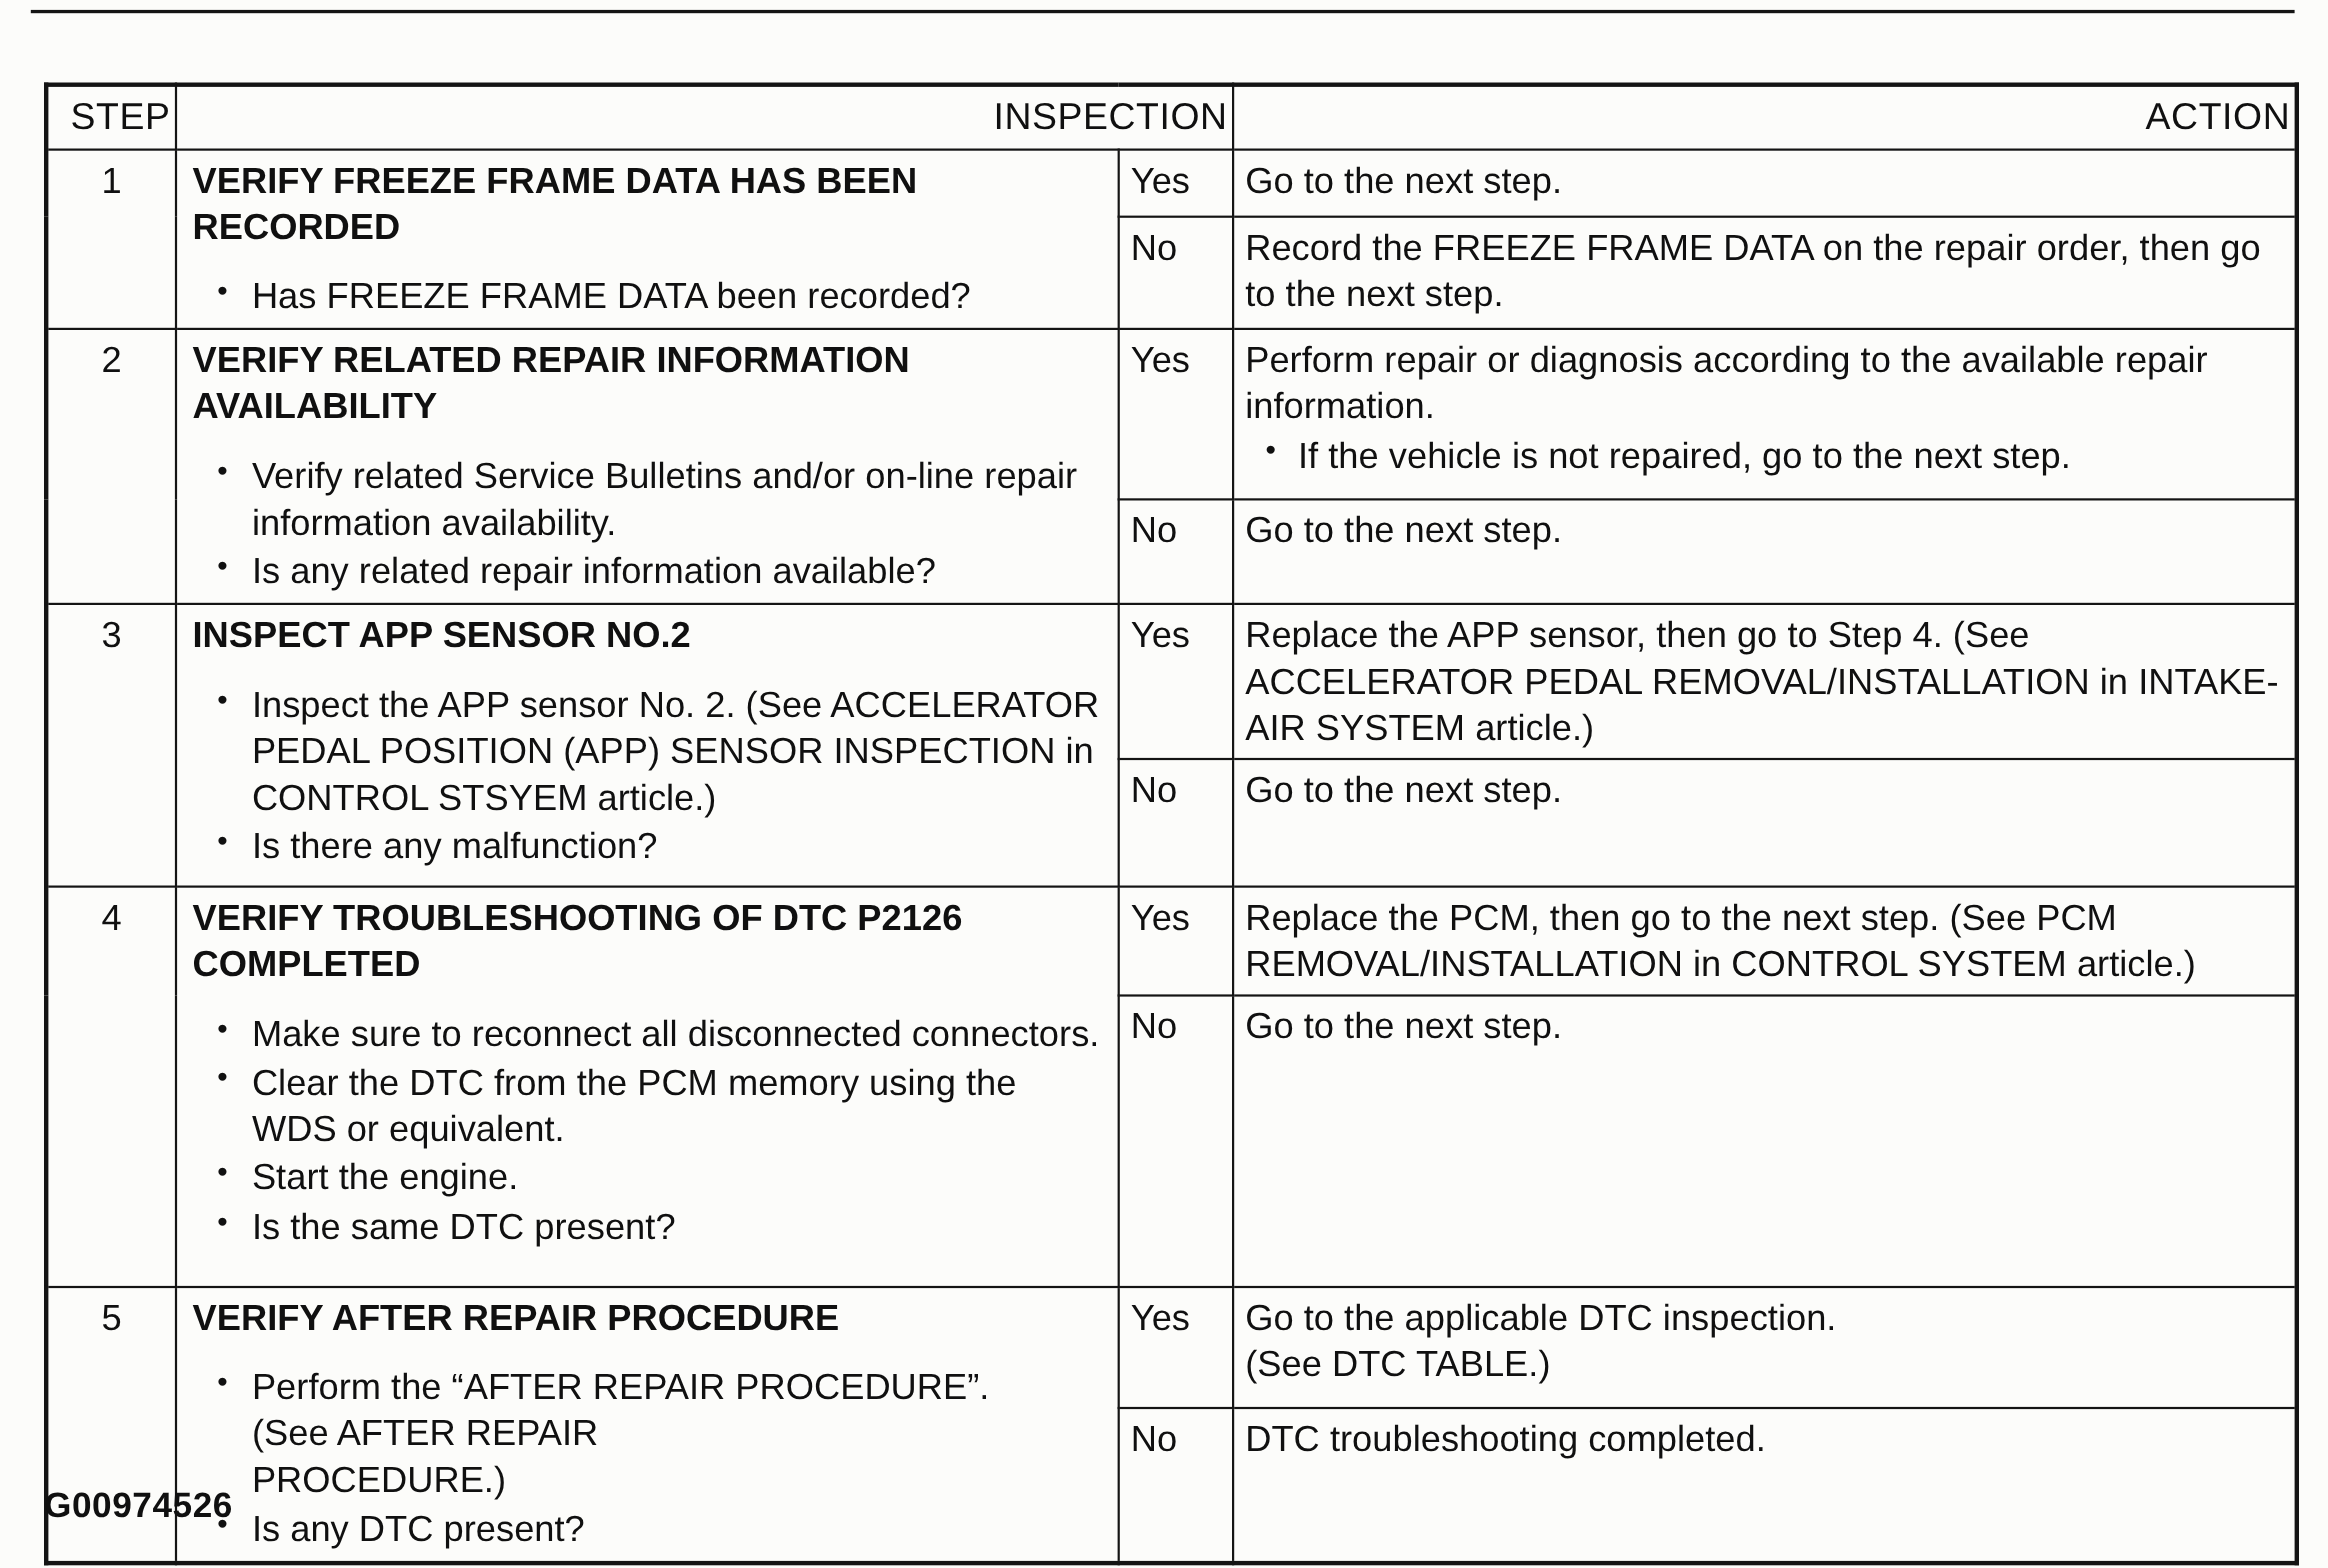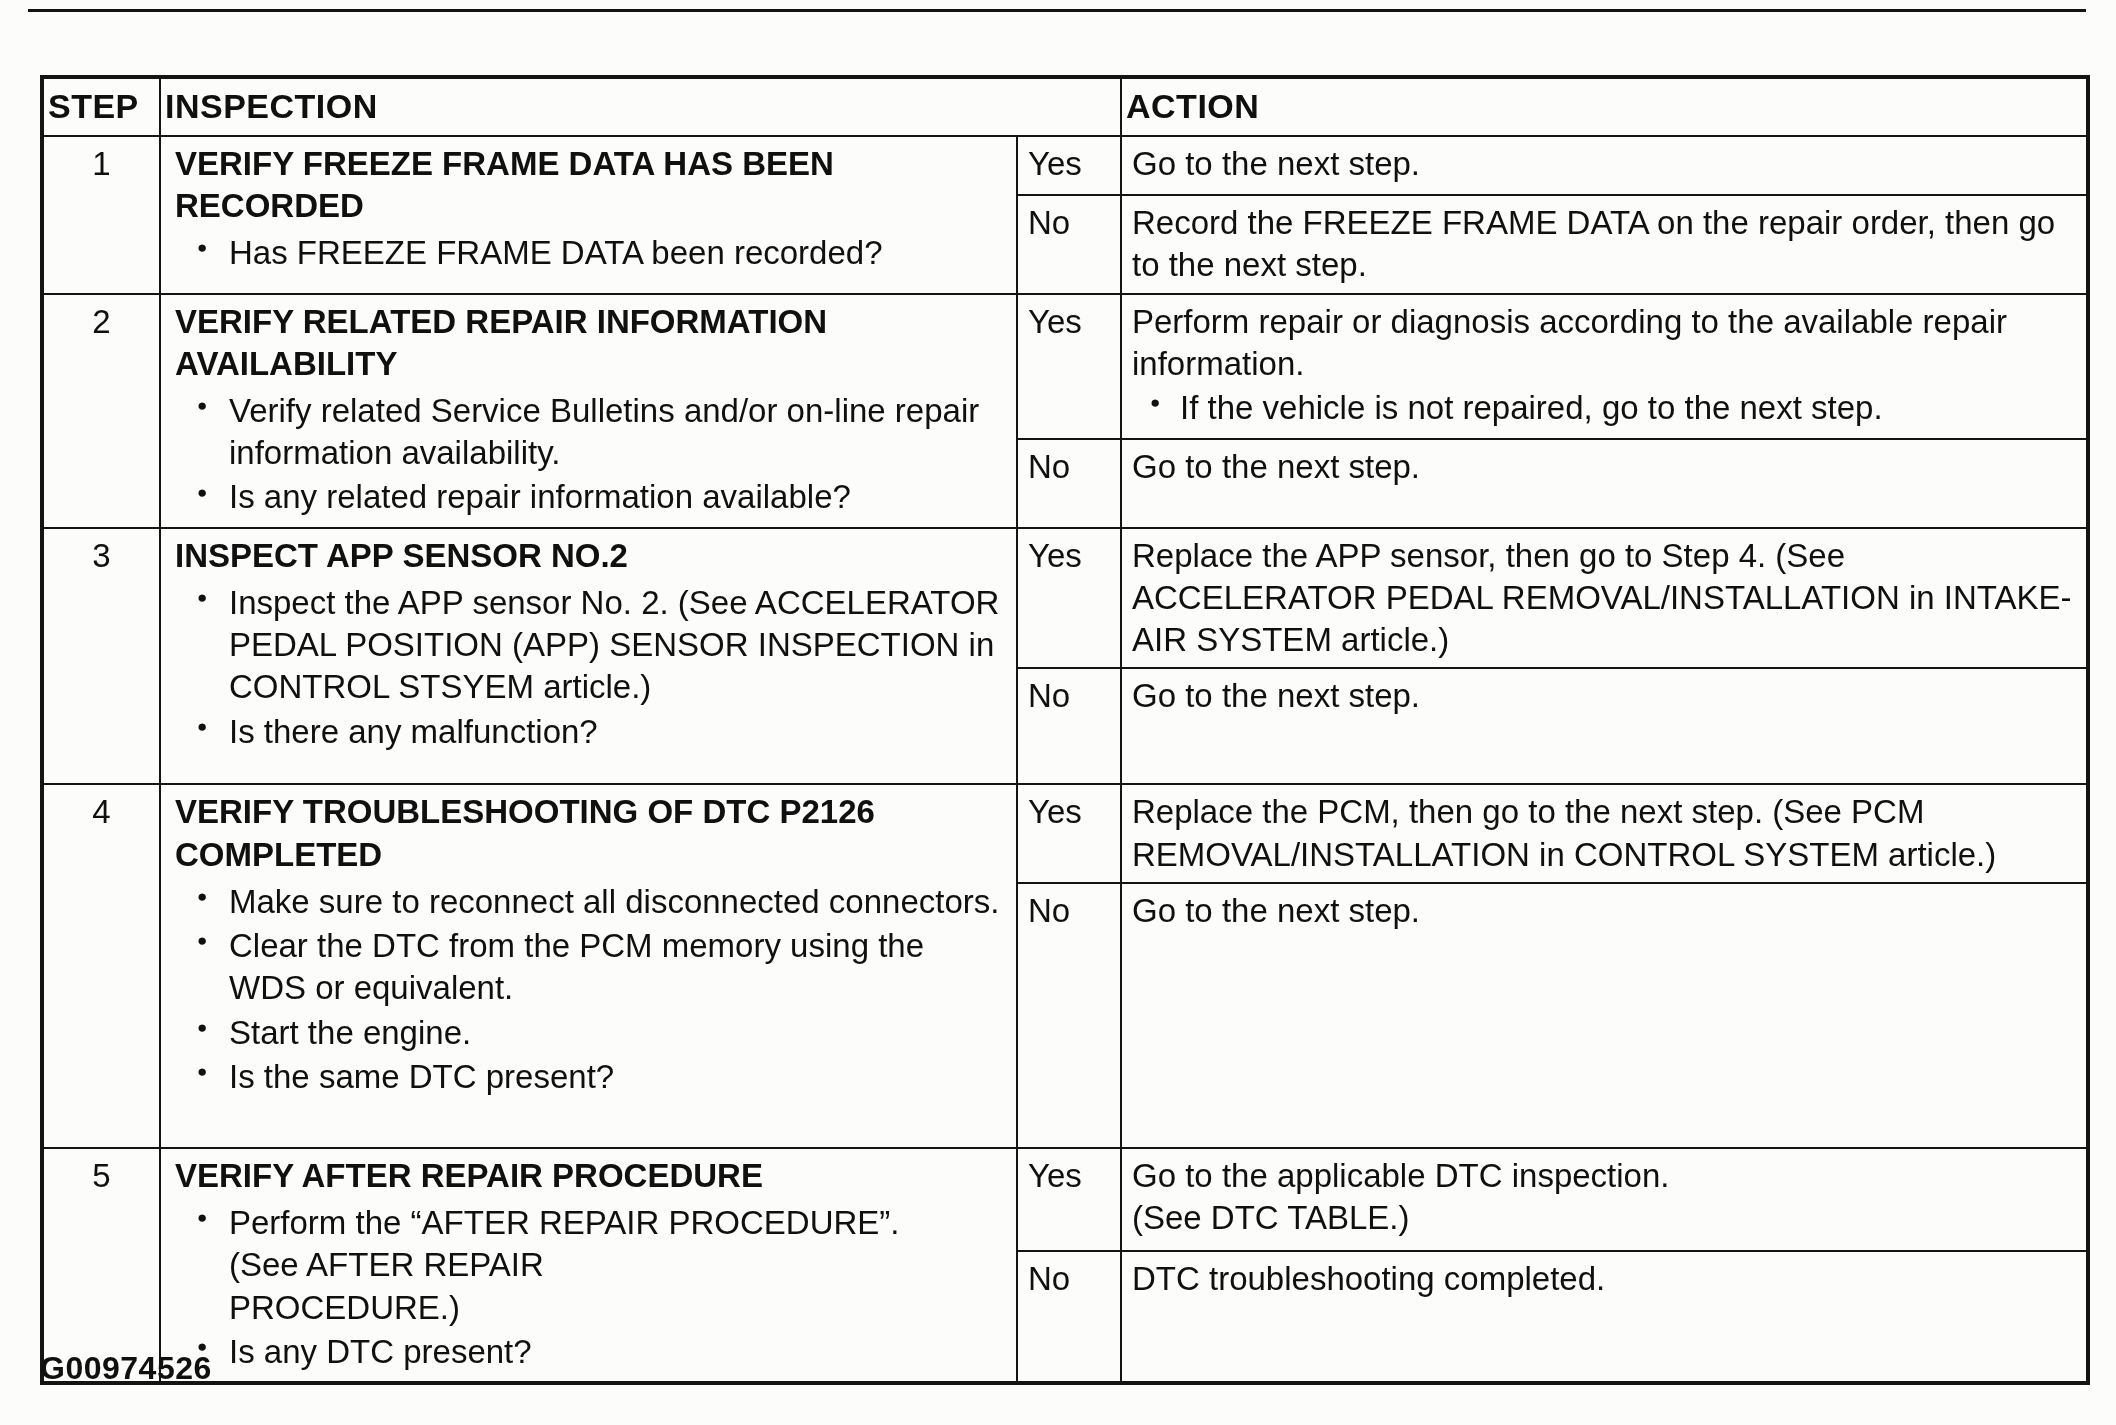--- a/index.html
+++ b/index.html
@@ -37,36 +37,36 @@
   col.c-step { width: 118px; }
   col.c-insp { width: 857px; }
   col.c-yn   { width: 104px; }
   col.c-act  { width: 967px; }
   th, td {
     border: 2.5px solid #141414;
     vertical-align: top;
     padding: 5px 10px 6px 10px;
   }
   th {
-    font-weight: bold;
-    text-align: left;
+    font-weight: normal;
+    text-align: right;
     font-size: 34px;
     padding: 6px 4px;
     letter-spacing: 0.5px;
   }
   td.step { text-align: center; padding-top: 6px; }
   td.yn   { text-align: left; padding-top: 6px; }
   td.insp { padding-left: 12px; }
   .title {
     font-weight: bold;
     padding: 1px 0 2px 2px;
   }
   .atext { white-space: pre-line; padding-top: 1px; }
   ul.bullets {
-    margin: 3px 0 0 0;
+    margin: 19px 0 0 0;
     padding: 0;
     list-style: none;
   }
   ul.bullets li {
     position: relative;
     padding-left: 56px;
     white-space: pre-line;
     margin-bottom: 2px;
   }
   ul.bullets li::before {

